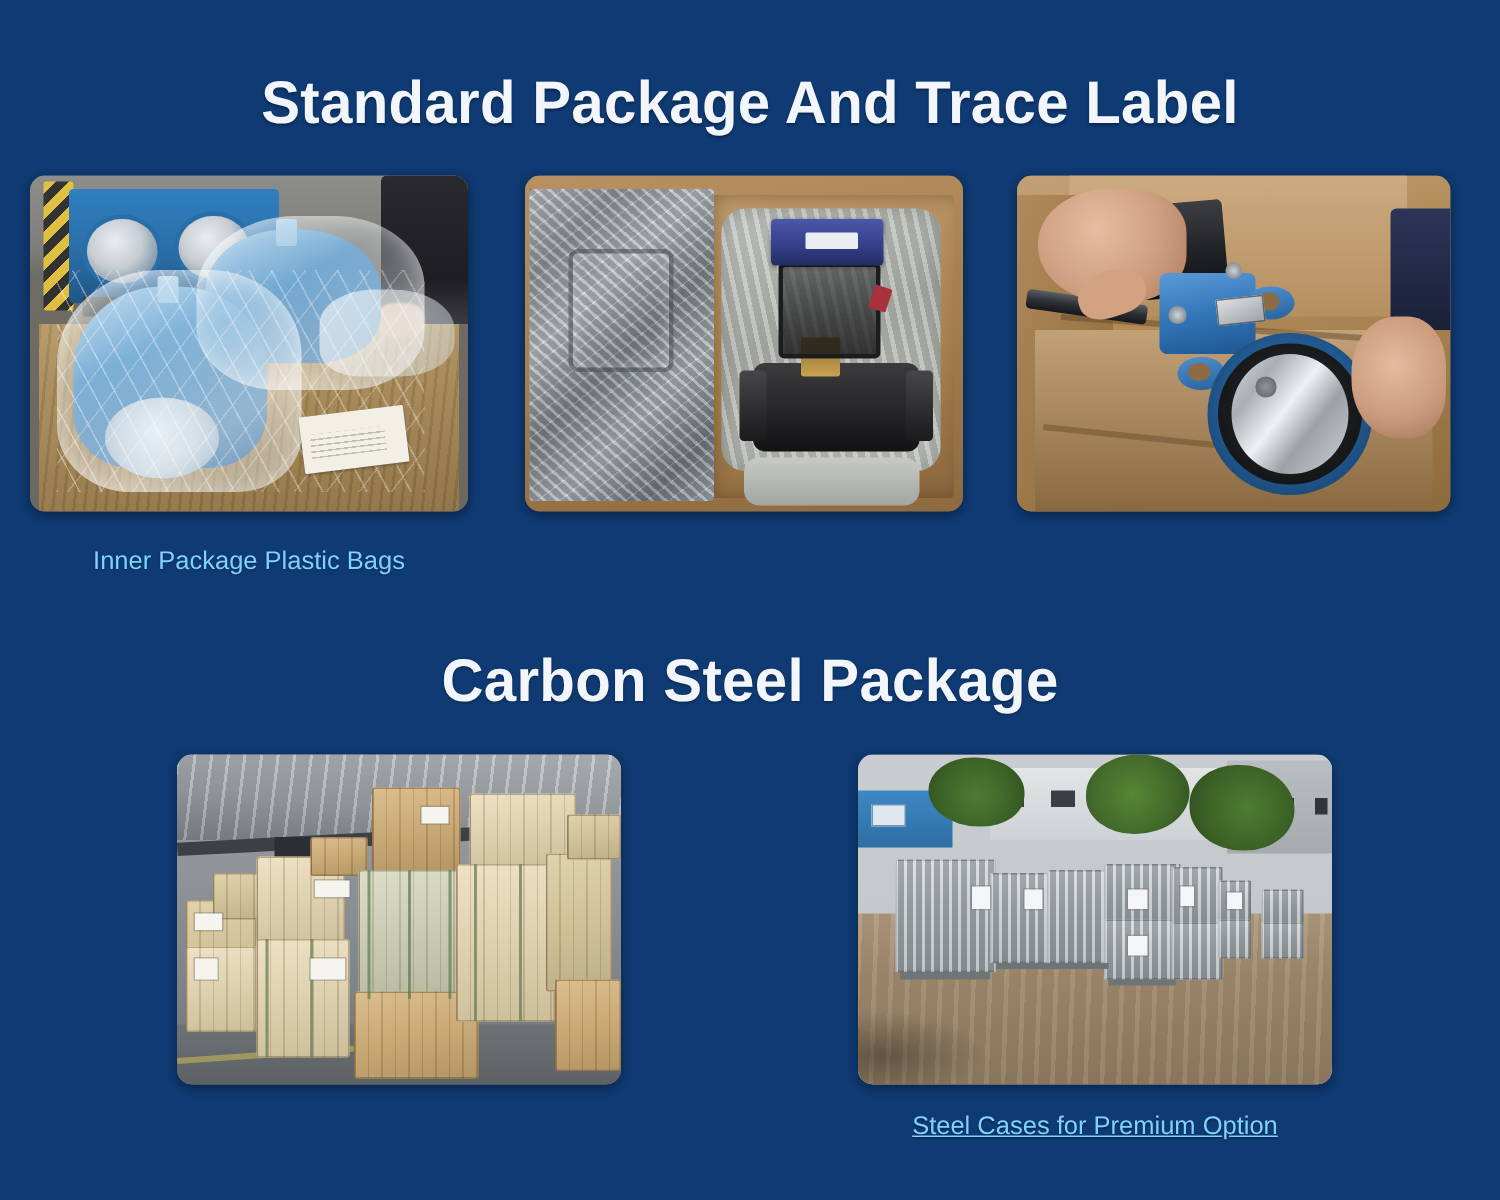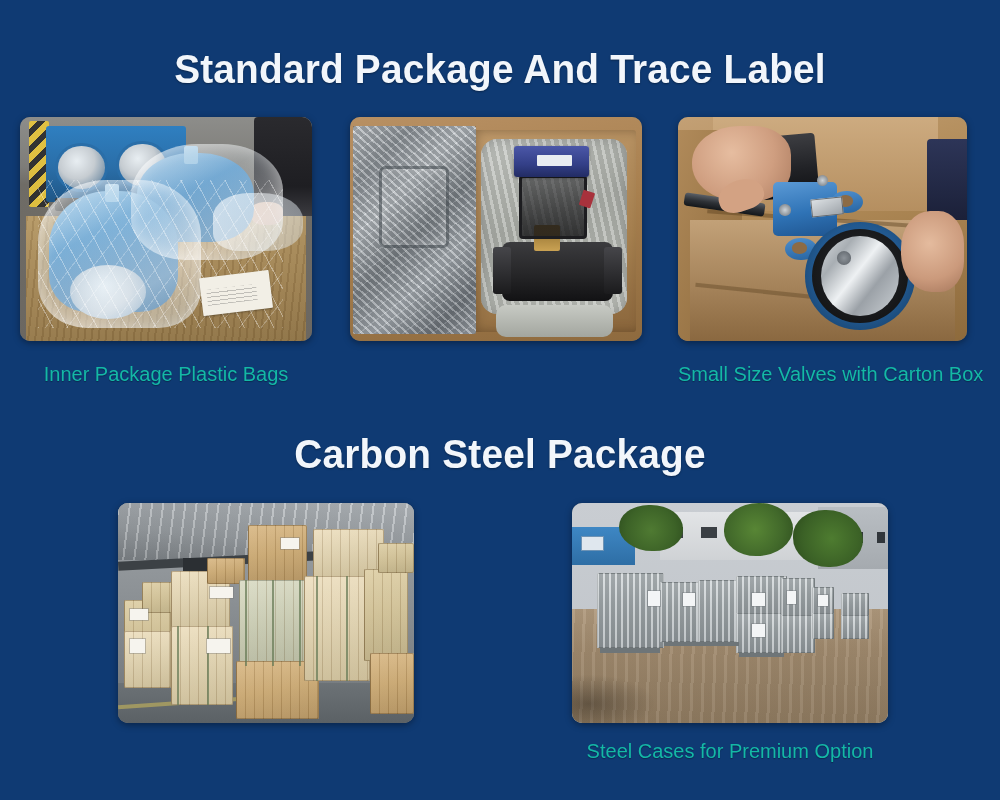--- a/index.html
+++ b/index.html
@@ -58,22 +58,22 @@
     position: absolute;
     inset: 0;
   }
   .photo .ov {
     position: absolute;
   }
 
   .caption {
     position: absolute;
     text-align: center;
-    color: #14b8a6;
-    font-size: 20px;
+    color: #7dd3fc;
+    font-size: 17px;
     line-height: 22px;
     white-space: nowrap;
     text-shadow: 0 1px 1px rgba(0,0,0,0.3);
   }
 
   
   #photo-1 { left: 20px; top: 117px; width: 292px; height: 224px; }
   .p1-floor {
     inset: 0;
     background:
@@ -357,21 +357,21 @@
     background: repeating-linear-gradient(90deg, rgba(245,248,250,0.45) 0 2px, rgba(96,104,108,0.35) 2px 6px);
   }
   .s-lbl { position: absolute; background: #f3f5f6; box-shadow: 0 0 0 1px rgba(120,126,130,0.5); }
   .s-leg { position: absolute; background: #6e7578; }
 
   
   #caption-1 { left: 20px;  top: 363px; width: 292px; }
   #caption-2 { left: 350px; top: 363px; width: 292px; }
   #caption-3 { left: 678px; top: 363px; width: 289px; }
   #caption-4 { left: 118px; top: 740px; width: 296px; }
-  #caption-5 { left: 572px; top: 740px; width: 316px; }
+  #caption-5 { left: 572px; top: 740px; width: 316px; text-decoration: underline; }
 </style>
 </head>
 <body>
 
 <div class="page">
 
   <div class="heading" id="heading-main">Standard Package And Trace Label</div>
 
   <div class="photo" id="photo-1">
     <div class="scene">
@@ -443,21 +443,20 @@
       <div class="ov p3-disc-metal"></div>
       <div class="ov p3-disc-pin"></div>
       <div class="ov p3-nameplate"></div>
       <div class="ov p3-bolt-a"></div>
       <div class="ov p3-bolt-b"></div>
       <div class="ov p3-hand-r"></div>
     </div>
   </div>
 
   <div class="caption" id="caption-1">Inner Package Plastic Bags</div>
-  <div class="caption" id="caption-3">Small Size Valves with Carton Box</div>
 
   <div class="heading" id="heading-secondary">Carbon Steel Package</div>
 
   <div class="photo" id="photo-4">
     <div class="scene">
       <div class="ov p4-bg"></div>
       <div class="ov p4-roof"></div>
       <div class="ov p4-roof-ribs"></div>
       <div class="ov p4-beam"></div>
       <div class="ov p4-dark-door"></div>

